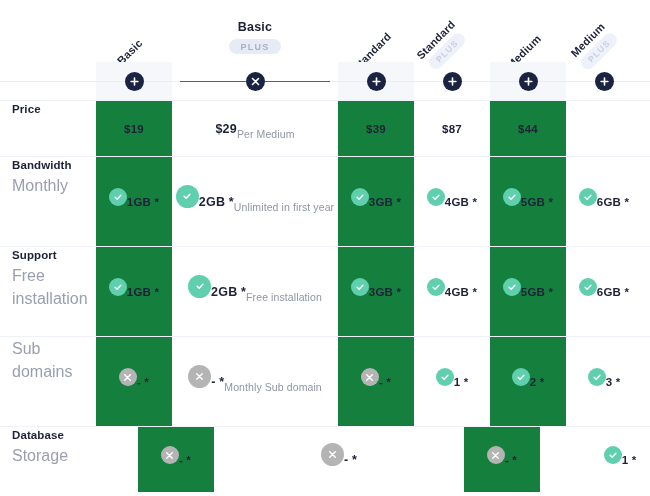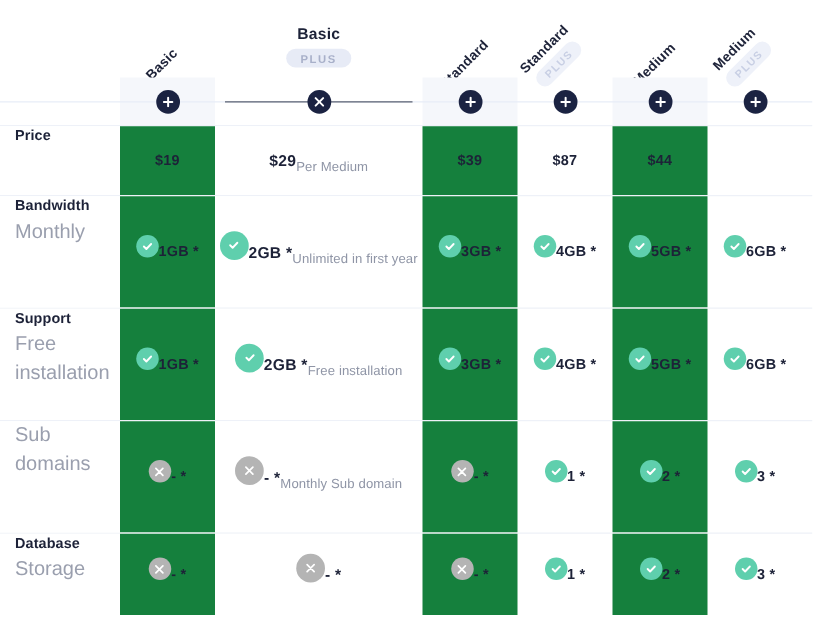--- a/index.html
+++ b/index.html
@@ -187,21 +187,21 @@
   }
 
   
   .data-row {
     border-top: 1px solid #eef1f8;
   }
   .r-price  { height: 56px; }
   .r-band   { height: 90px; }
   .r-store  { height: 90px; }
   .r-addons { height: 90px; }
-  .r-db     { height: 66px; }
+  .r-db     { height: 66px; gap: 42px; }
 
   .icon {
     width: 18px;
     height: 18px;
     border-radius: 50%;
     display: flex;
     align-items: center;
     justify-content: center;
     margin-bottom: 9px;
   }

